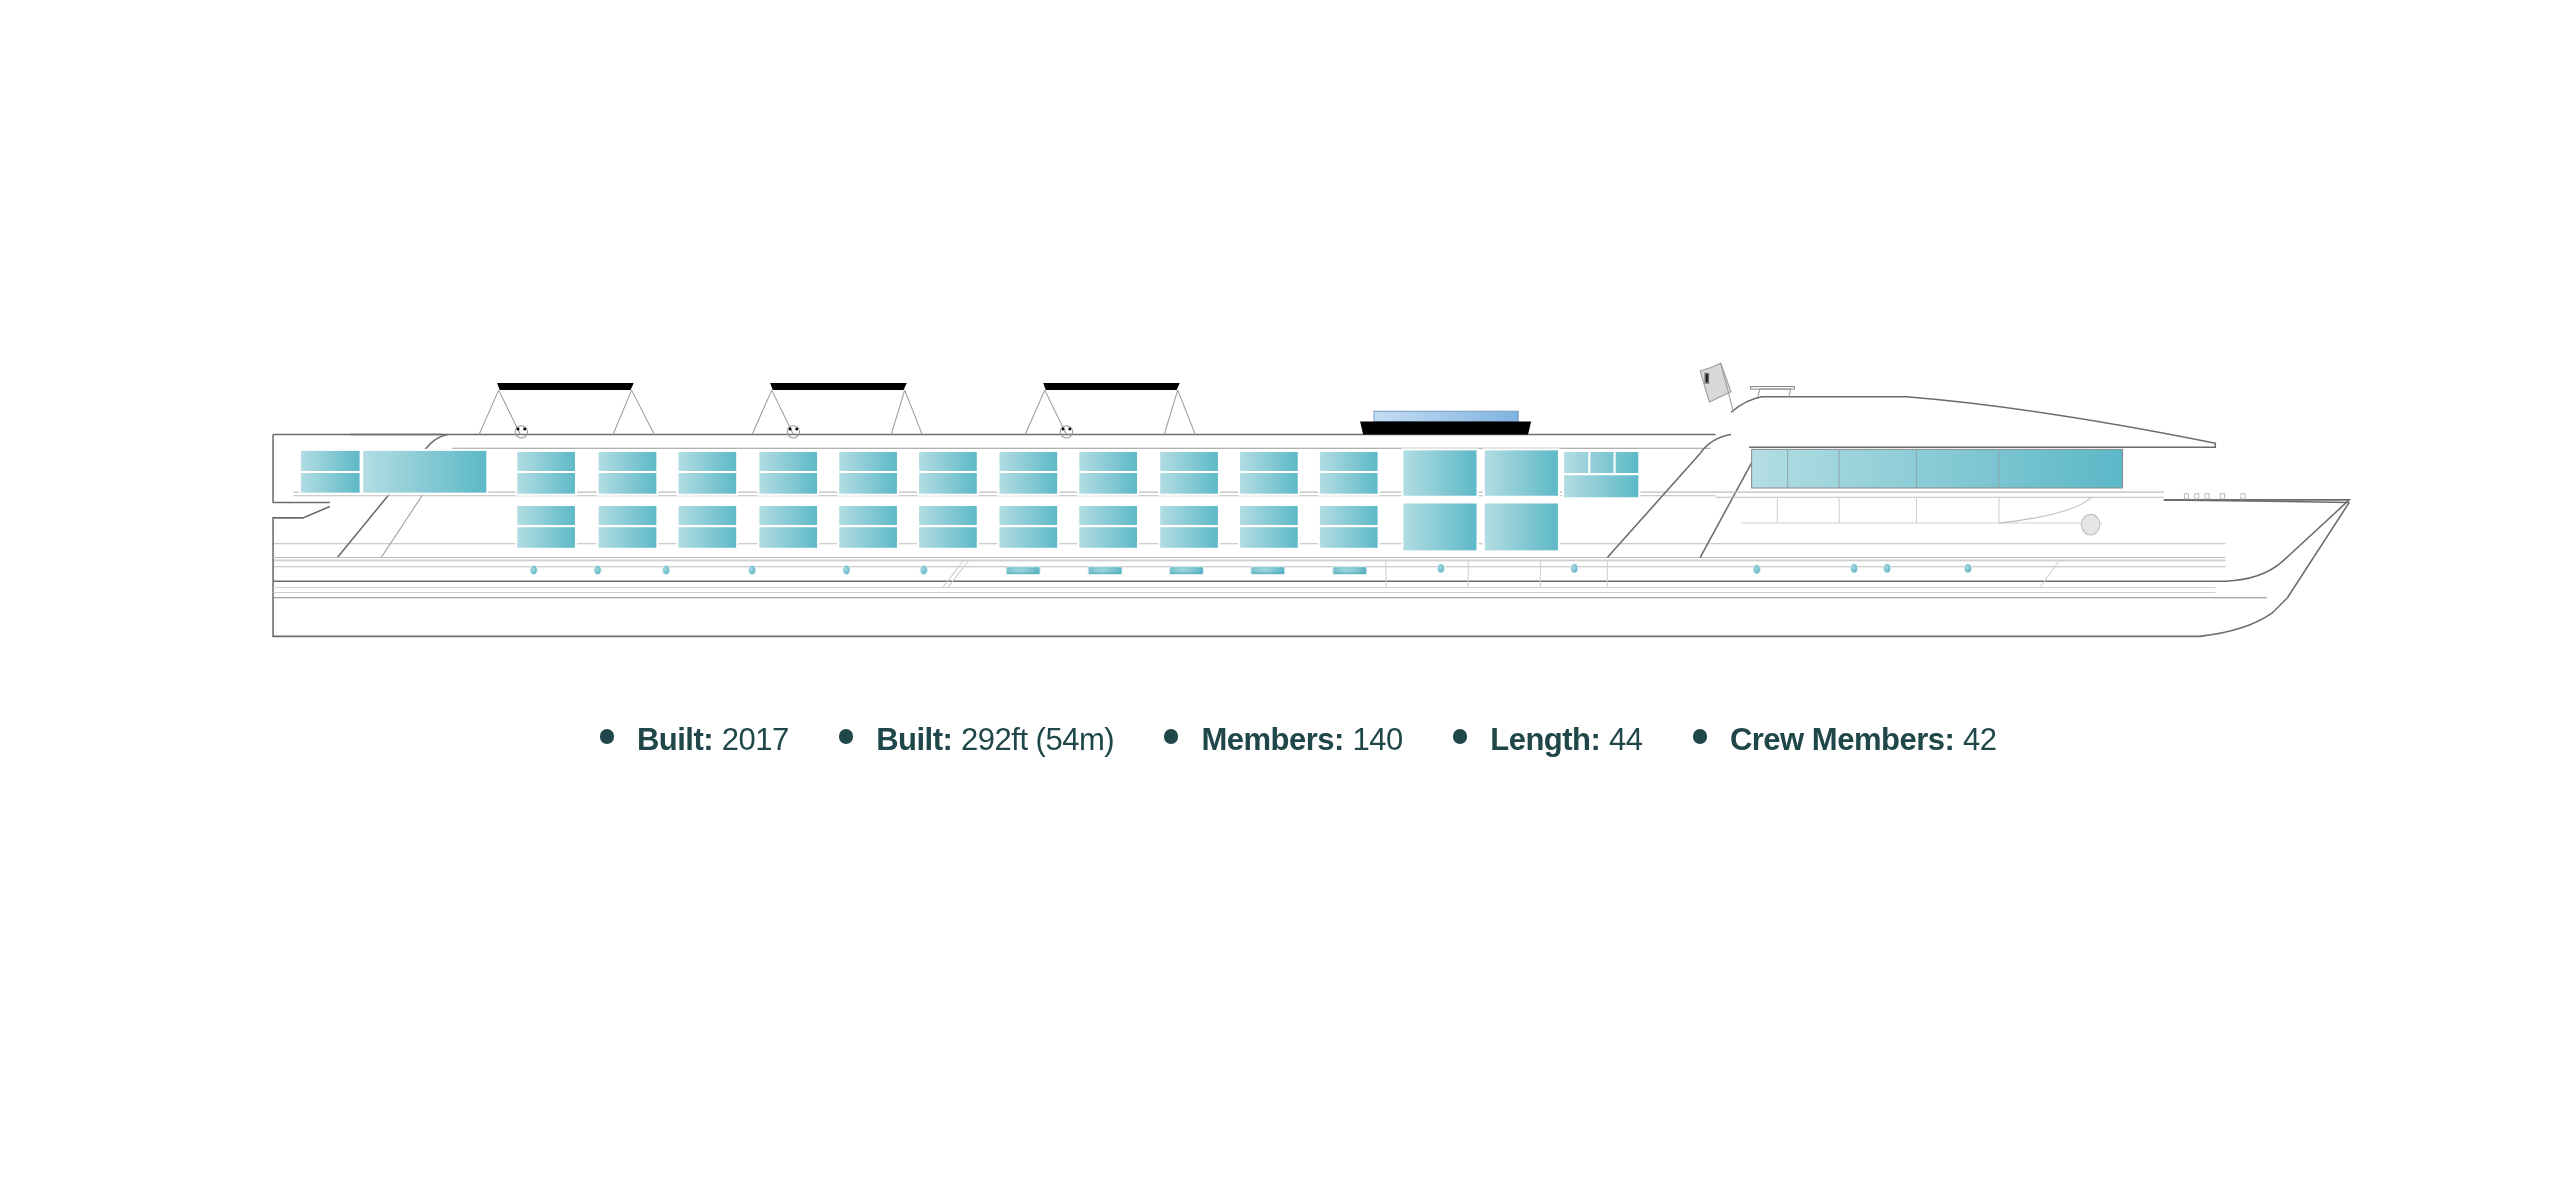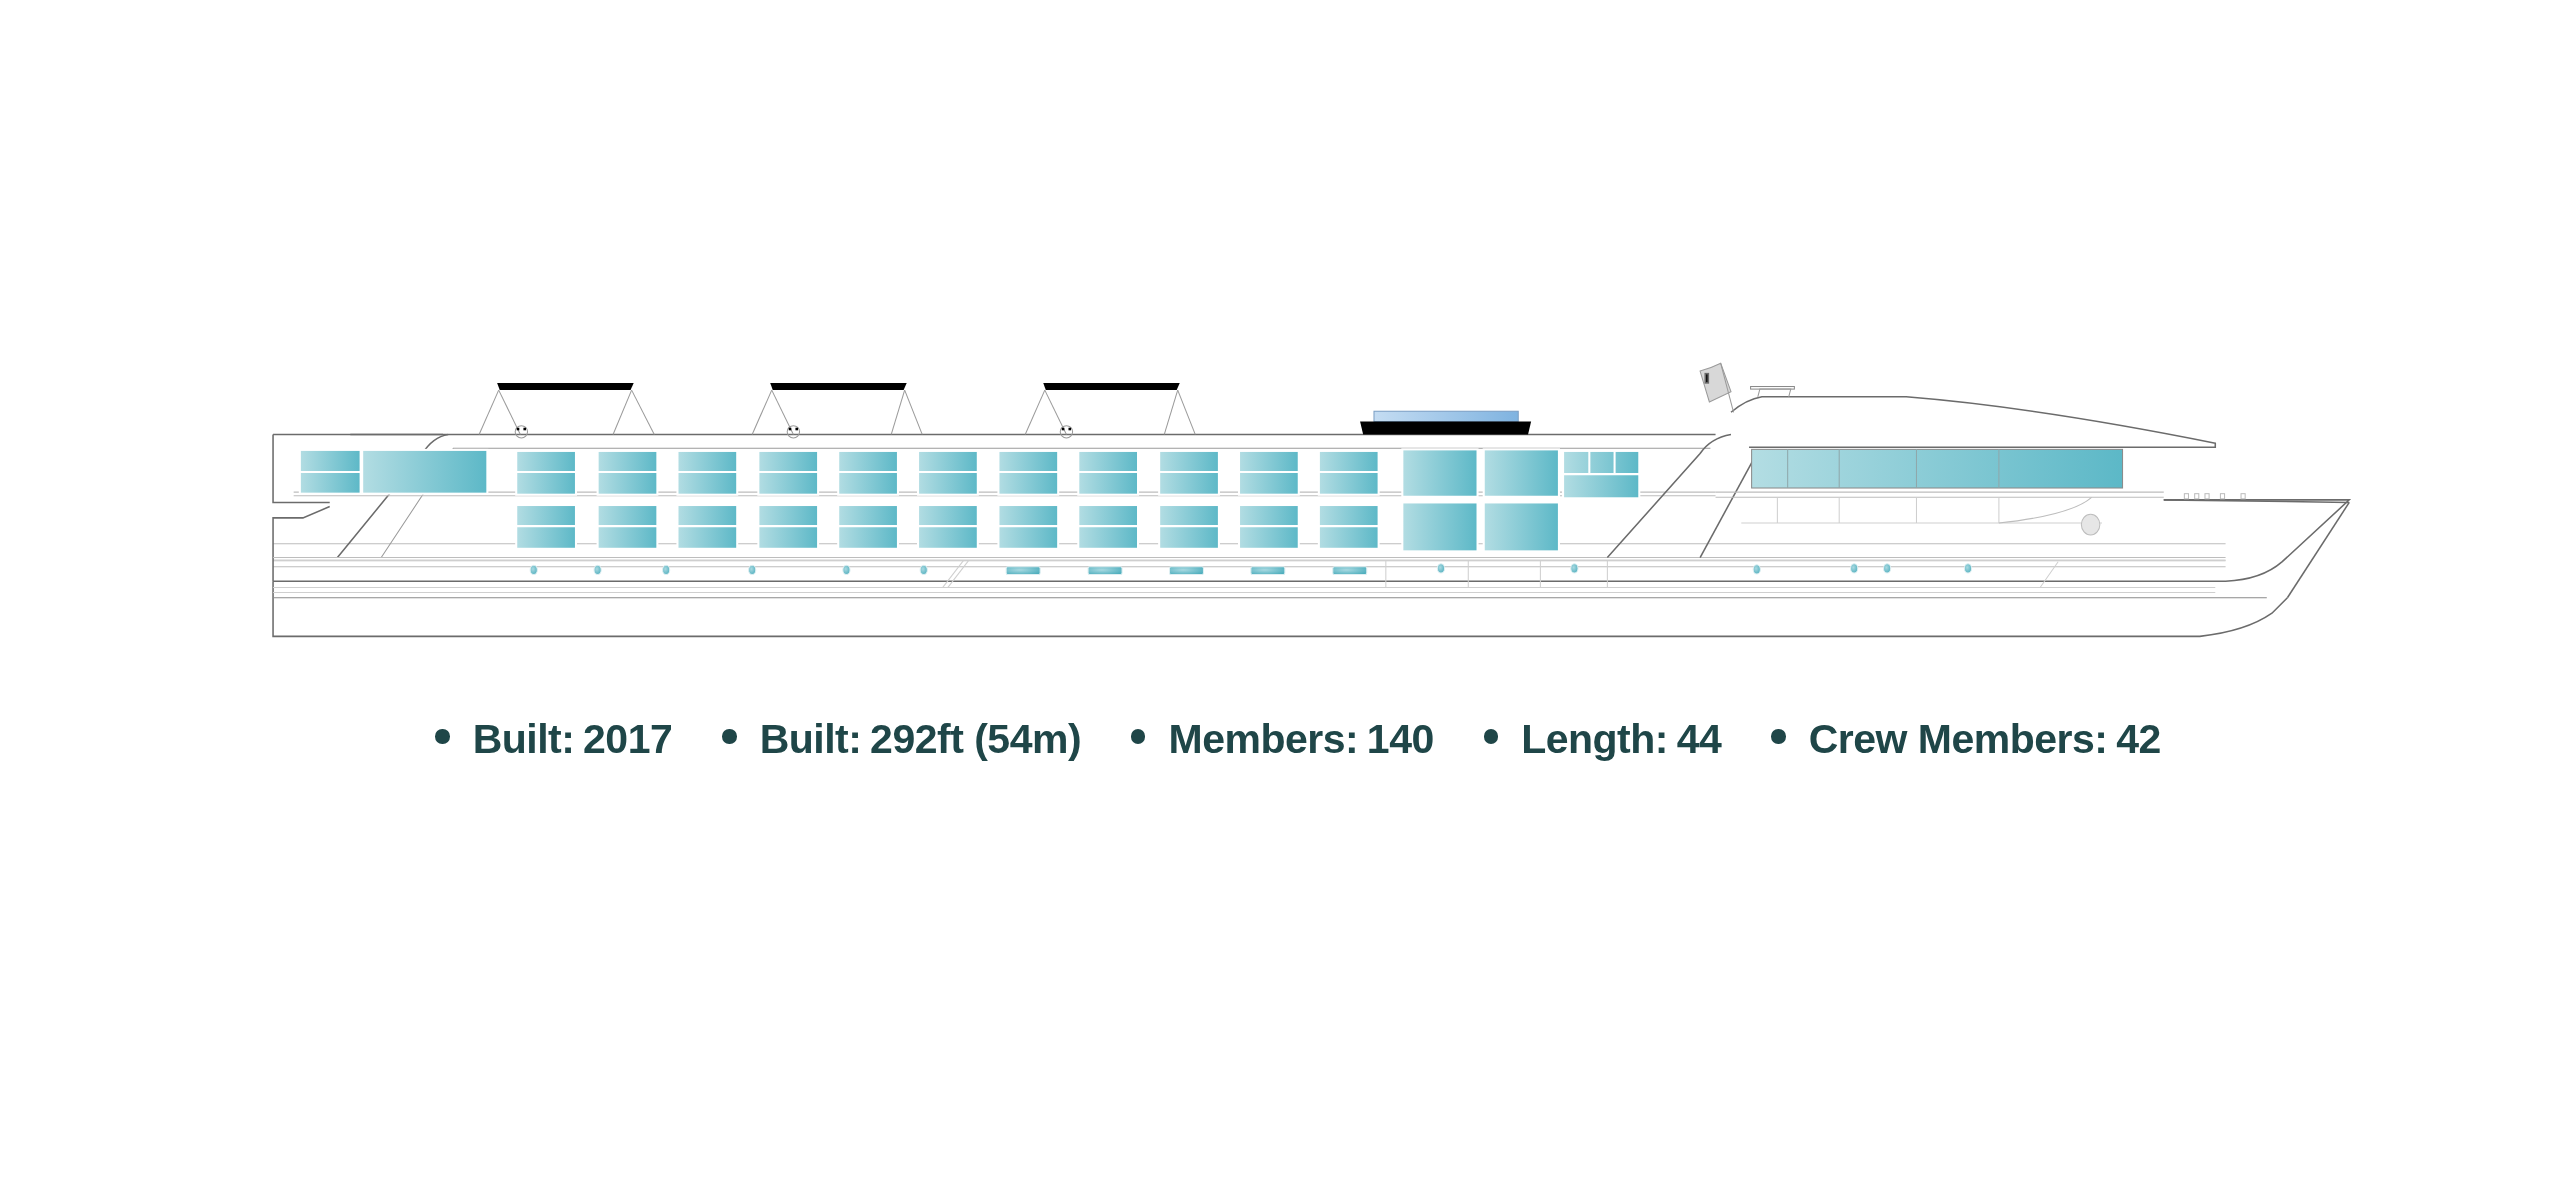--- a/index.html
+++ b/index.html
@@ -1,24 +1,24 @@
 <!DOCTYPE html>
 <html style="font-size:8.2px"><head>
 <meta charset="utf-8">
 <style>
   html, body { margin: 0; padding: 0; background: #ffffff; }
   body { width: 2596px; height: 1185px; position: relative; overflow: hidden; font-family: "Liberation Sans", "DejaVu Sans", sans-serif; }
   .ship-wrap { position: absolute; left: 0; top: 0; width: 2596px; height: 670px; }
   .ship-wrap svg { display: block; }
   .specs { position: absolute; left: 0; top: 711px; width: 2596px; height: 57px; display: flex; justify-content: center; align-items: center; gap: 0; }
-  .spec { display: flex; align-items: center; color: #1f4648; font-size: 41px; line-height: 1; margin: 0 25px; white-space: nowrap; }
+  .spec { display: flex; align-items: center; color: #1f4648; font-size: 31px; line-height: 1; margin: 0 25px; white-space: nowrap; }
   .spec .bullet { width: 14.4px; height: 14.4px; border-radius: 50%; background: #1f4648; margin-right: 23px; display: inline-block; position: relative; top: -3.1px; }
   .spec .label { font-weight: 700; letter-spacing: -0.5px; }
   .spec .colon { font-weight: 700; margin-right: 8.2px; }
-  .spec .value { font-weight: 700; letter-spacing: -0.5px; }
+  .spec .value { font-weight: 400; letter-spacing: -0.5px; }
 </style>
 </head>
 <body>
 
 <div class="ship-wrap">
   <svg width="2596" height="670" viewBox="0 0 5039 1300" xmlns="http://www.w3.org/2000/svg">
     <defs>
       <linearGradient id="win" x1="0" y1="0" x2="1" y2="0">
         <stop offset="0" stop-color="#b3dde3"></stop>
         <stop offset="1" stop-color="#5cb8c7"></stop>

